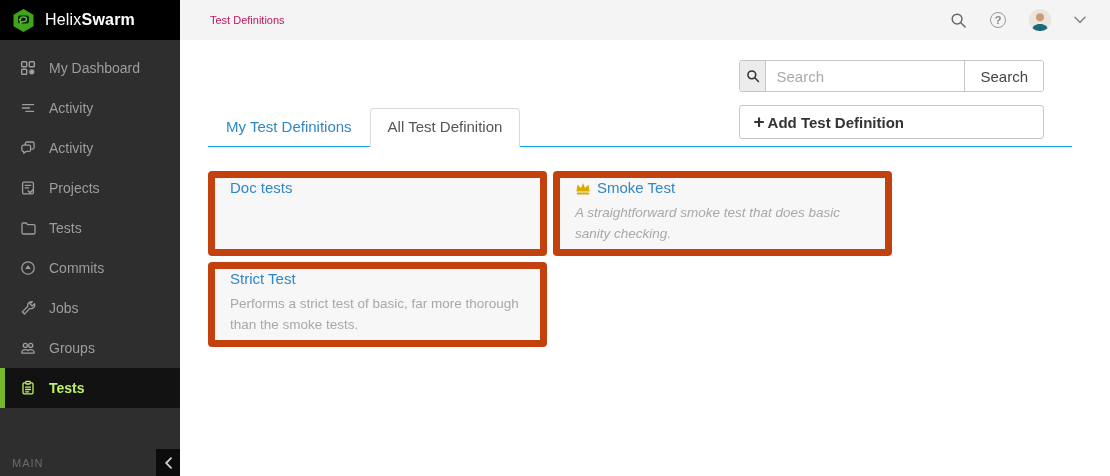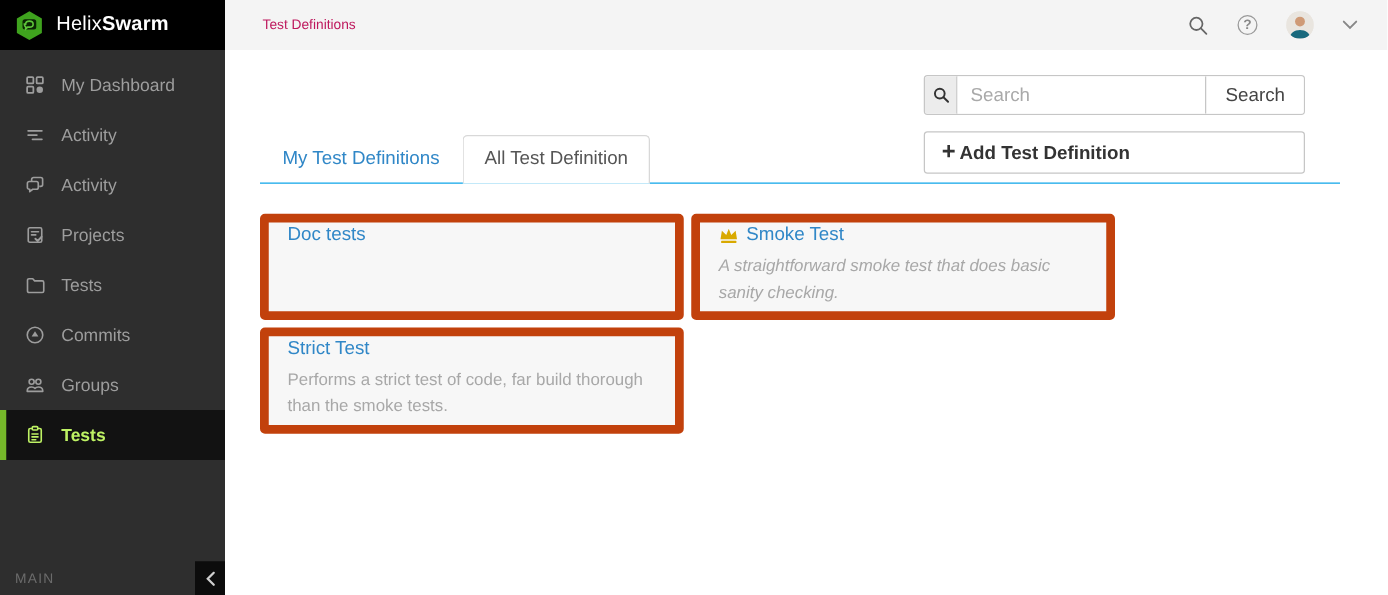--- a/index.html
+++ b/index.html
@@ -152,20 +152,28 @@
           <svg width="16" height="16" viewBox="0 0 16 16" fill="none" stroke="currentColor" stroke-width="1.3">
             <circle cx="8" cy="8" r="6.2"></circle>
             <path d="M8 4.9l2.7 4.2H5.3z" fill="currentColor" stroke="none"></path>
           </svg>
         </span>
         <span>Commits</span>
       </div>
       <div class="nav-item">
         <span style="display:flex;">
           <svg width="16" height="16" viewBox="0 0 16 16" fill="none" stroke="currentColor" stroke-width="1.3" stroke-linejoin="round">
+            <path d="M11.2 1.6a3.6 3.6 0 0 0-3.3 4.7l-5.6 5.6 2.1 2.1L10 8.4a3.6 3.6 0 0 0 4.5-4.7L12.2 6 9.9 3.7l2.4-2a3.6 3.6 0 0 0-1.1-.1z"></path>
+          </svg>
+        </span>
+        <span>Jobs</span>
+      </div>
+      <div class="nav-item">
+        <span style="display:flex;">
+          <svg width="16" height="16" viewBox="0 0 16 16" fill="none" stroke="currentColor" stroke-width="1.3" stroke-linejoin="round">
             <circle cx="5.3" cy="5.4" r="2"></circle>
               <circle cx="10.7" cy="5.4" r="2"></circle>
             <path d="M1.8 12.6c0-1.9 1.6-3 3.5-3 1.1 0 2.1.4 2.7 1.1.6-.7 1.6-1.1 2.7-1.1 1.9 0 3.5 1.1 3.5 3v.5H1.8z"></path>
           </svg>
         </span>
         <span>Groups</span>
       </div>
       <div class="nav-item active">
         <span style="display:flex;">
           <svg width="16" height="16" viewBox="0 0 16 16" fill="none" stroke="currentColor" stroke-width="1.3" stroke-linecap="round" stroke-linejoin="round">
@@ -261,19 +269,19 @@
             </span>
             <span>Smoke Test</span>
           </div>
           <div class="card-desc" style="max-width:320px;font-style:italic;">A straightforward smoke test that does basic sanity checking.</div>
         </div>
 
         <div class="card">
           <div class="card-title">
             <span>Strict Test</span>
           </div>
-          <div class="card-desc">Performs a strict test of code, far build thorough than the smoke tests.</div>
+          <div class="card-desc">Performs a strict test of basic, far more thorough than the smoke tests.</div>
         </div>
 
       </div>
     </div>
   </div>
 </div>
 
 </body></html>

